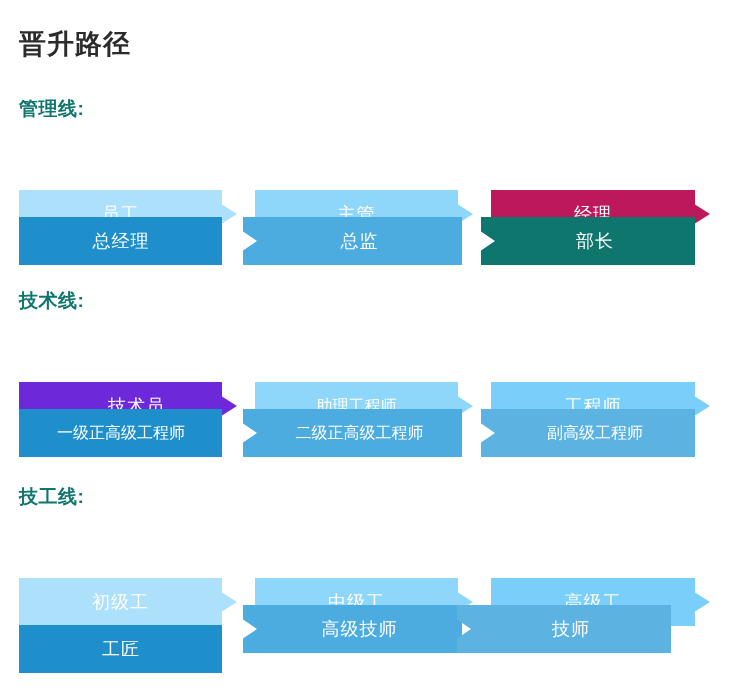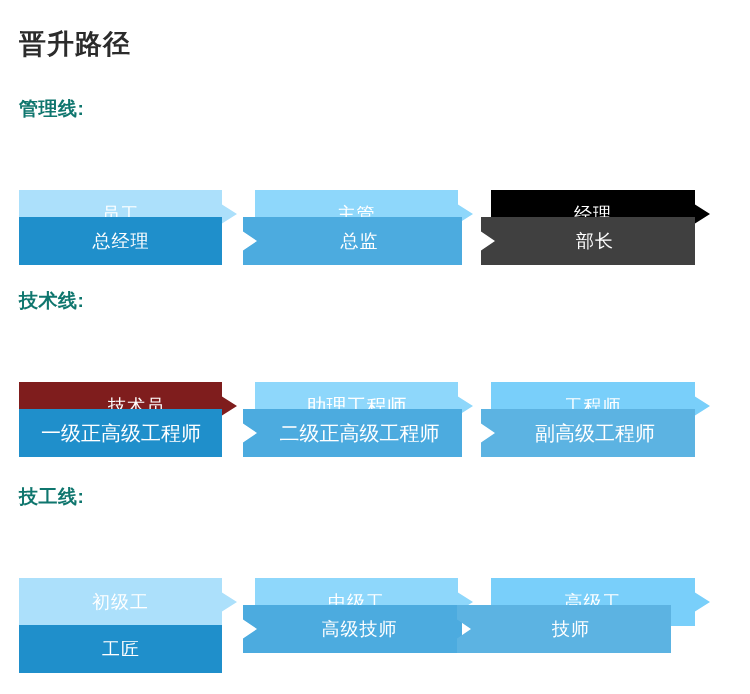--- a/index.html
+++ b/index.html
@@ -62,59 +62,59 @@
   
   .cell.left {
     clip-path: polygon(0 0, 100% 0, 100% 100%, 0 100%, 0 70%, 14px 50%, 0 30%);
     padding-left: 14px;
   }
   .cell.left.flat {
     clip-path: none;
     padding-left: 1px;
   }
 
-  .small-text { font-size: 20px; letter-spacing: 0px; }
+  .small-text { font-size: 16px; letter-spacing: 0px; }
 </style>
 </head>
 <body>
 
 <div class="page">
 
   <div class="page-title">晋升路径</div>
 
   <div class="sections-container">
       <div class="section" style="top: 96px; height: 160px;">
         <div class="section-header">管理线:</div>
         <div class="row" style="top: 54px;">
           <div class="cell right" style="left: 19px; width: 218px; background: rgb(172, 224, 251);">
             <span class="label">员工</span>
           </div>
           <div class="cell right" style="left: 255px; width: 218px; background: rgb(142, 215, 251);">
             <span class="label">主管</span>
           </div>
-          <div class="cell right" style="left: 491px; width: 219px; background: #000000;">
+          <div class="cell right" style="left: 491px; width: 219px; background: #be185d;">
             <span class="label">经理</span>
           </div>
         </div>
         <div class="row" style="top: 121px;">
           <div class="cell left flat" style="left: 19px; width: 203px; background: rgb(31, 143, 203);">
             <span class="label">总经理</span>
           </div>
           <div class="cell left" style="left: 243px; width: 219px; background: rgb(76, 171, 223);">
             <span class="label">总监</span>
           </div>
-          <div class="cell left" style="left: 481px; width: 214px; background: #404040;">
+          <div class="cell left" style="left: 481px; width: 214px; background: #0f766e;">
             <span class="label">部长</span>
           </div>
         </div>
       </div>
       <div class="section" style="top: 288px; height: 160px;">
         <div class="section-header">技术线:</div>
         <div class="row" style="top: 54px;">
-          <div class="cell right" style="left: 19px; width: 218px; background: #7f1d1d; padding-left: 32px;">
+          <div class="cell right" style="left: 19px; width: 218px; background: #6d28d9; padding-left: 32px;">
             <span class="label">技术员</span>
           </div>
           <div class="cell right" style="left: 255px; width: 218px; background: rgb(142, 215, 251);">
             <span class="label small-text">助理工程师</span>
           </div>
           <div class="cell right" style="left: 491px; width: 219px; background: rgb(121, 207, 250);">
             <span class="label">工程师</span>
           </div>
         </div>
         <div class="row" style="top: 121px; border-radius: 12px;">

